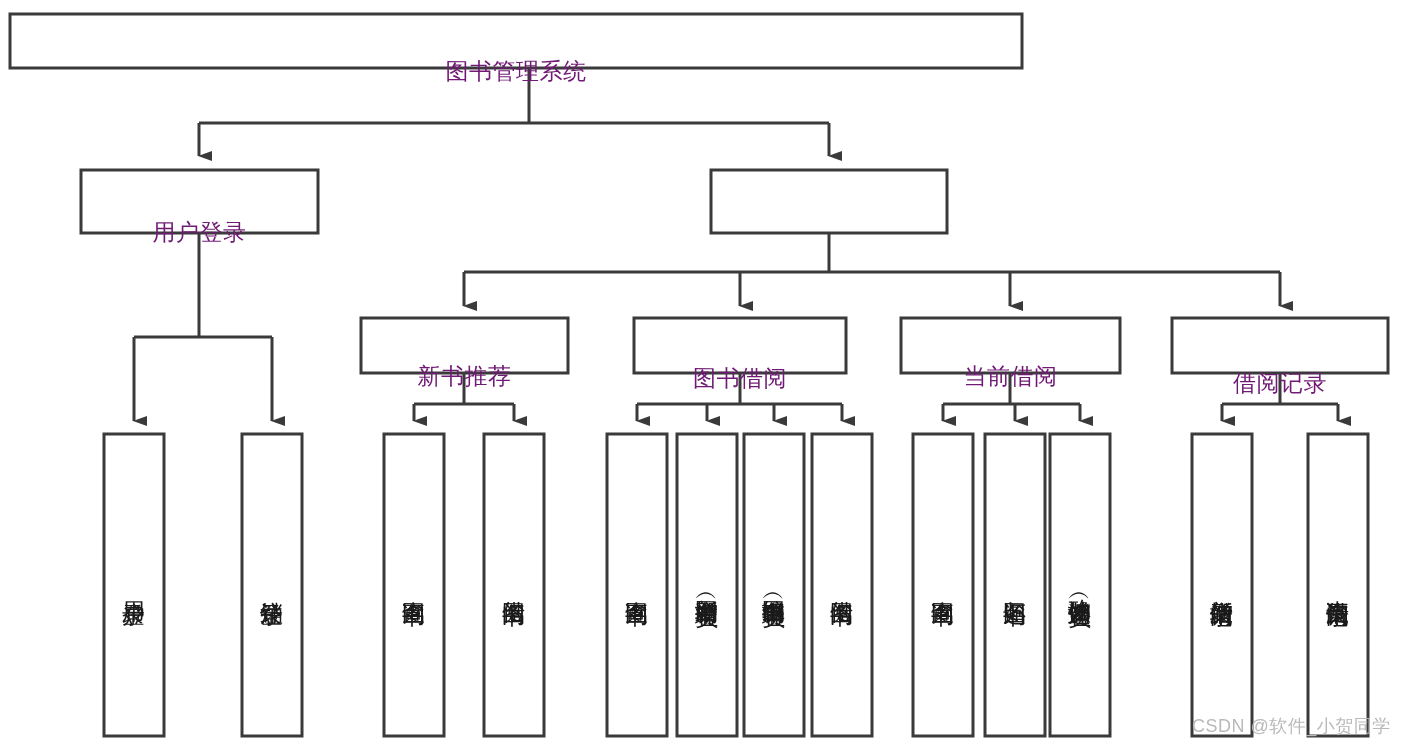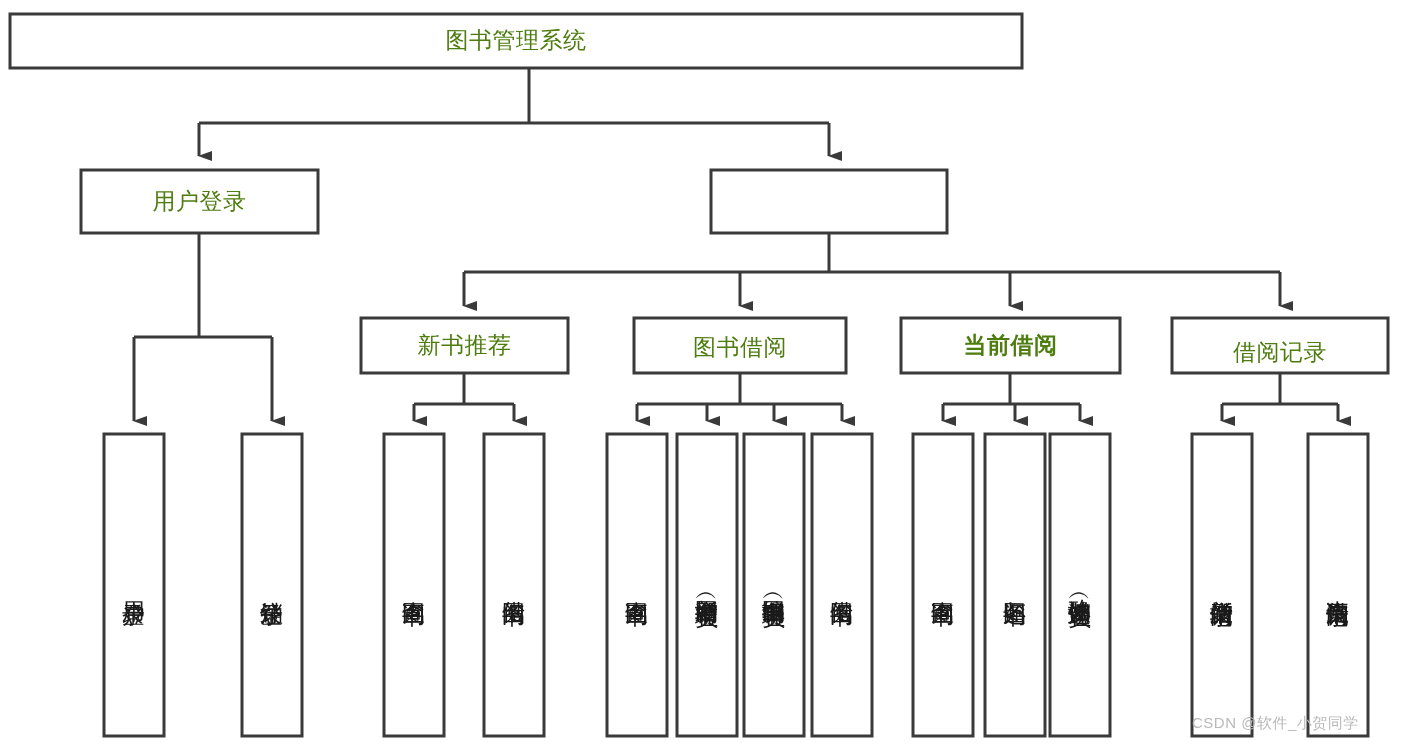--- a/index.html
+++ b/index.html
@@ -39,45 +39,46 @@
   }
   .arrow-head {
     fill: #3a3a3a;
     stroke: none;
   }
   .node-label-h {
     position: absolute;
     display: flex;
     align-items: center;
     justify-content: center;
-    color: #4d7c0f;
+    color: #701a75;
     font-size: 23px;
     line-height: 1.2;
     letter-spacing: 0.5px;
     white-space: nowrap;
     pointer-events: none;
+    margin-top: 31px;
   }
   .node-label-v {
     position: absolute;
     display: flex;
     align-items: center;
     justify-content: center;
     color: #1a1a1a;
     font-size: 23px;
     line-height: 1.22;
     letter-spacing: 1px;
     writing-mode: vertical-rl;
     text-orientation: upright;
     white-space: nowrap;
     pointer-events: none;
   }
   .watermark {
     position: absolute;
     color: #b9b9b9;
-    font-size: 15px;
+    font-size: 18px;
     white-space: nowrap;
     letter-spacing: 0.5px;
   }
 </style>
 </head>
 <body>
 
 <div id="diagram-root">
 
   <svg id="tree-svg" viewBox="0 0 1405 747">
@@ -169,21 +170,21 @@
     <rect class="node-box" x="1192" y="434" width="60" height="302"></rect>
     <rect class="node-box" x="1308" y="434" width="60" height="302"></rect>
   </svg>
 
   <div class="node-label-h" style="left:10px; top:14px; width:1012px; height:54px;">图书管理系统</div>
 
   <div class="node-label-h" style="left:81px; top:170px; width:237px; height:63px;">用户登录</div>
 
   <div class="node-label-h" style="left:361px; top:318px; width:207px; height:55px;">新书推荐</div>
   <div class="node-label-h" style="left:634px; top:318px; width:212px; height:60px;">图书借阅</div>
-  <div class="node-label-h" style="left:901px; top:318px; width:219px; height:55px;font-weight:bold;">当前借阅</div>
+  <div class="node-label-h" style="left:901px; top:318px; width:219px; height:55px;">当前借阅</div>
   <div class="node-label-h" style="left:1172px; top:318px; width:216px; height:69px;">借阅记录</div>
 
   <div class="node-label-v" style="left:104px; top:434px; width:60px; height:302px;">用户登录</div>
   <div class="node-label-v" style="left:242px; top:434px; width:60px; height:302px;">注销登录</div>
 
   <div class="node-label-v" style="left:384px; top:434px; width:60px; height:302px;">查询图书</div>
   <div class="node-label-v" style="left:484px; top:434px; width:60px; height:302px;">借阅图书</div>
 
   <div class="node-label-v" style="left:607px; top:434px; width:60px; height:302px;">查询图书</div>
   <div class="node-label-v" style="left:677px; top:434px; width:60px; height:302px;">新增图书（管理员）</div>

